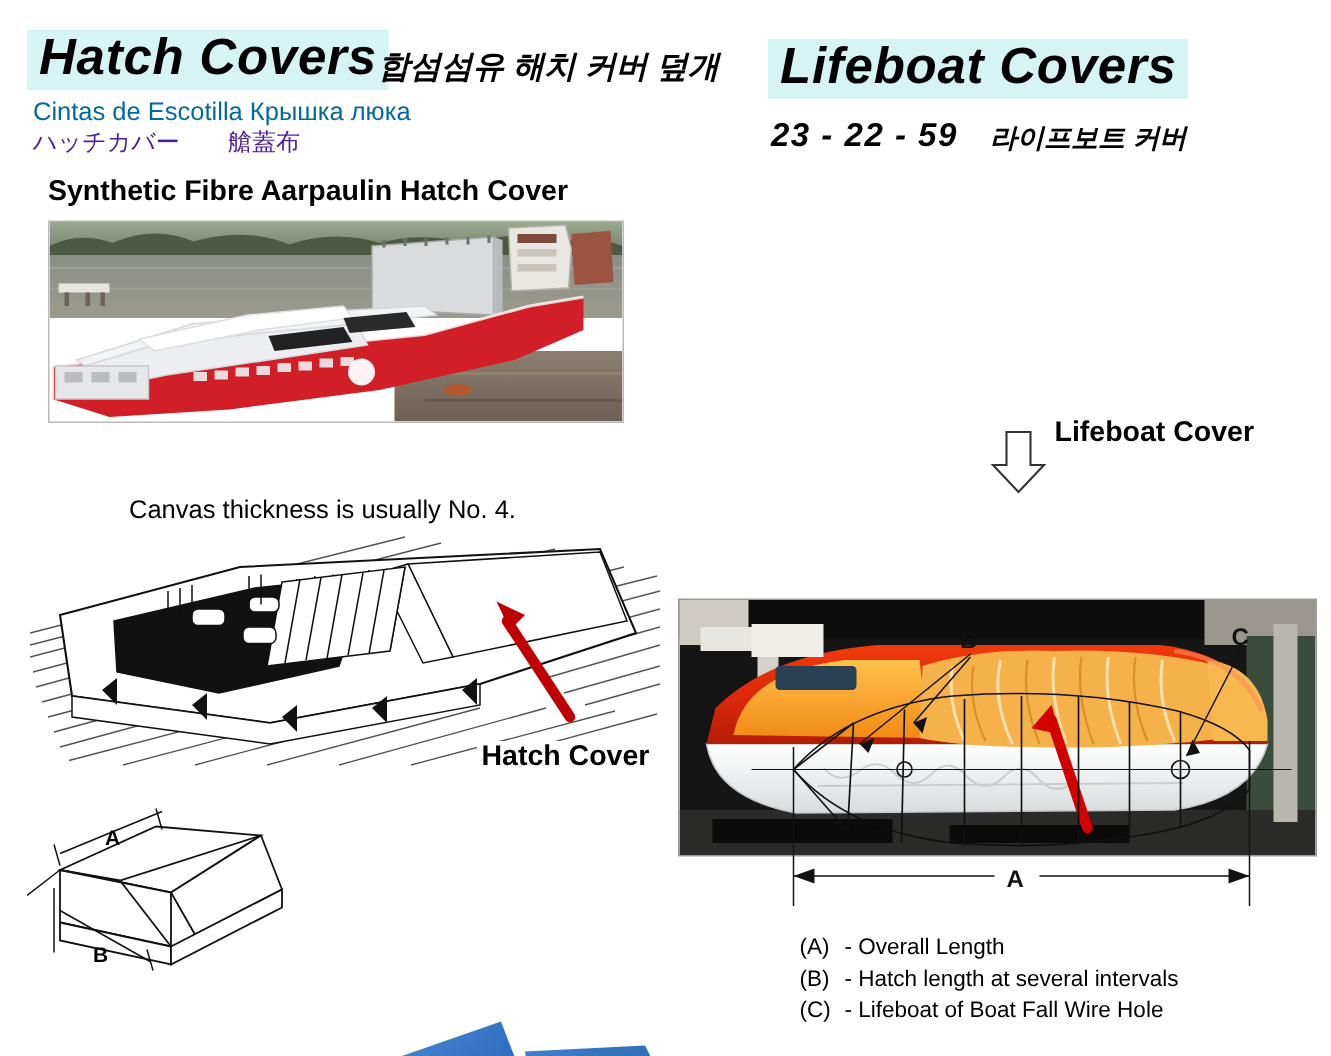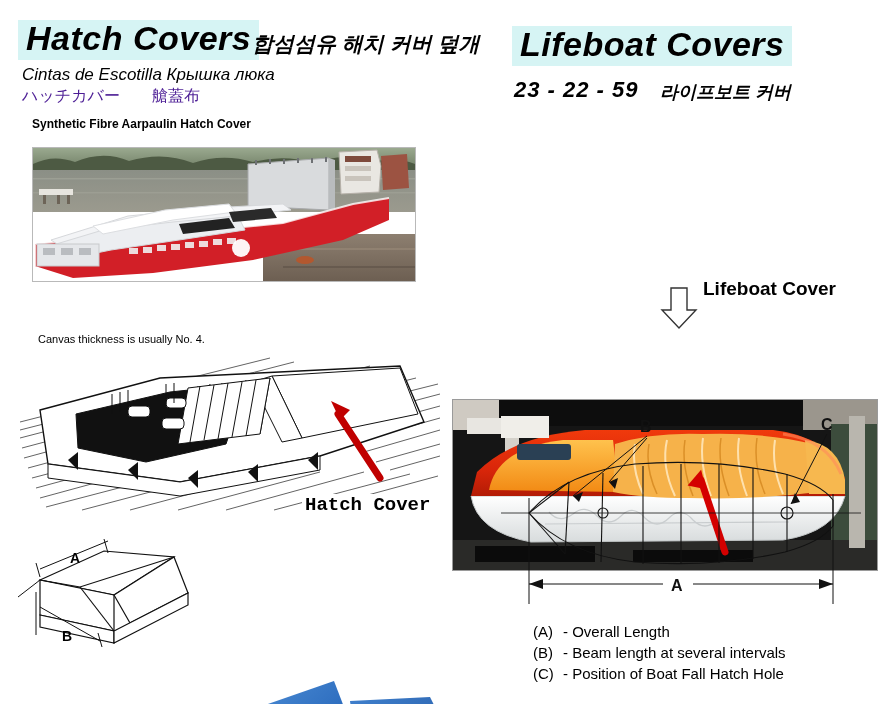--- a/index.html
+++ b/index.html
@@ -18,37 +18,37 @@
   .big-title{
     font-weight:bold;font-style:italic;
     font-size:34px;letter-spacing:.5px;
     background:#d6f4f4;
     padding:1px 8px 3px 8px;
     display:inline-block;
     line-height:1.05;
     white-space:nowrap;
   }
   .sub-line{
-    font-size:17px;line-height:21px;white-space:nowrap;color:#000000;font-style:italic;
+    font-size:17px;line-height:21px;white-space:nowrap;color:#0369a1;
   }
   .sub-line2{
     font-size:16px;line-height:21px;white-space:nowrap;color:#4c1d95;
   }
   .code-num{
     font-weight:bold;font-style:italic;font-size:22px;letter-spacing:1px;
     white-space:nowrap;
   }
   .kr-small{
     font-weight:bold;font-style:italic;font-size:18px;white-space:nowrap;
   }
   .section-head{
-    font-weight:bold;font-size:12px;white-space:nowrap;
+    font-weight:bold;font-size:19px;white-space:nowrap;
   }
   .note{
-    font-size:11px;line-height:19px;white-space:nowrap;
+    font-size:17px;line-height:19px;white-space:nowrap;margin-left:48px;
   }
   .callout{
     font-weight:bold;font-size:19px;white-space:nowrap;
     background:#ffffff;padding:0 3px;text-align:center;
   }
   .legend{
     font-size:15px;line-height:21px;white-space:nowrap;
   }
   .legend .tag{display:inline-block;width:30px;}
 
@@ -241,21 +241,21 @@
         <path d="M146 32 L146 52 M154 31 L154 51"></path>
       </g>
 
       <g data-name="hatch-cover-arrow">
         <polygon points="330,58 311,49 320,68" fill="#c00000"></polygon>
         <path d="M318,62 L360,126" stroke="#c00000" stroke-width="7" fill="none" stroke-linecap="round"></path>
       </g>
     </svg>
   </div>
 
-  <div class="abs callout" style="left:302px;top:494px;font-family:Liberation Mono, monospace;" data-name="hatch-cover-callout">Hatch Cover</div>
+  <div class="abs callout" style="left:318px;top:494px;" data-name="hatch-cover-callout">Hatch Cover</div>
 
   <div class="abs" style="left:18px;top:535px;width:190px;height:130px;" data-name="hatch-cover-box-diagram">
     <svg width="190" height="130" viewBox="0 0 190 130">
       <g stroke="#111" fill="#ffffff" stroke-width="1.2">
 
         <polygon points="22,45 86,16 156,22 96,60"></polygon>
 
         <polygon points="22,45 96,60 96,96 22,80"></polygon>
 
         <polygon points="96,60 156,22 170,58 112,88"></polygon>
@@ -467,20 +467,20 @@
       <rect x="178" y="162" width="30" height="20" fill="#ffffff"></rect>
       <text x="186" y="179" font-size="16" font-weight="bold" fill="#111" font-family="Liberation Sans, sans-serif" data-name="diagram-label-a">A</text>
     </svg>
   </div>
 
   <div class="abs" style="left:533px;top:621px;" data-name="diagram-legend">
     <div class="legend" data-name="legend-row-a">
       <span class="tag" data-name="legend-tag-a">(A)</span><span data-name="legend-text-a">- Overall Length</span>
     </div>
     <div class="legend" data-name="legend-row-b">
-      <span class="tag" data-name="legend-tag-b">(B)</span><span data-name="legend-text-b">- Beam length at several intervals</span>
+      <span class="tag" data-name="legend-tag-b">(B)</span><span data-name="legend-text-b">- Hatch length at several intervals</span>
     </div>
     <div class="legend" data-name="legend-row-c">
-      <span class="tag" data-name="legend-tag-c">(C)</span><span data-name="legend-text-c">- Position of Boat Fall Hatch Hole</span>
+      <span class="tag" data-name="legend-tag-c">(C)</span><span data-name="legend-text-c">- Lifeboat of Boat Fall Wire Hole</span>
     </div>
   </div>
 
 </div>
 
 </body></html>

